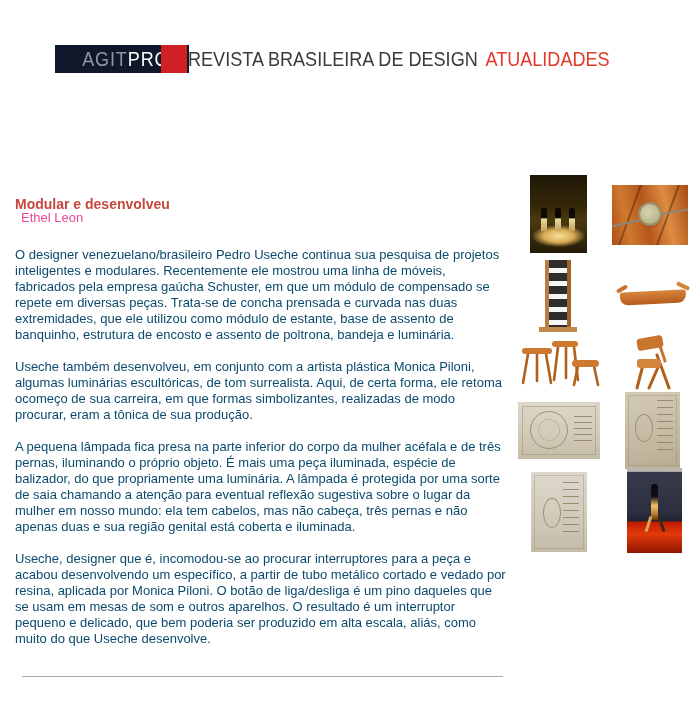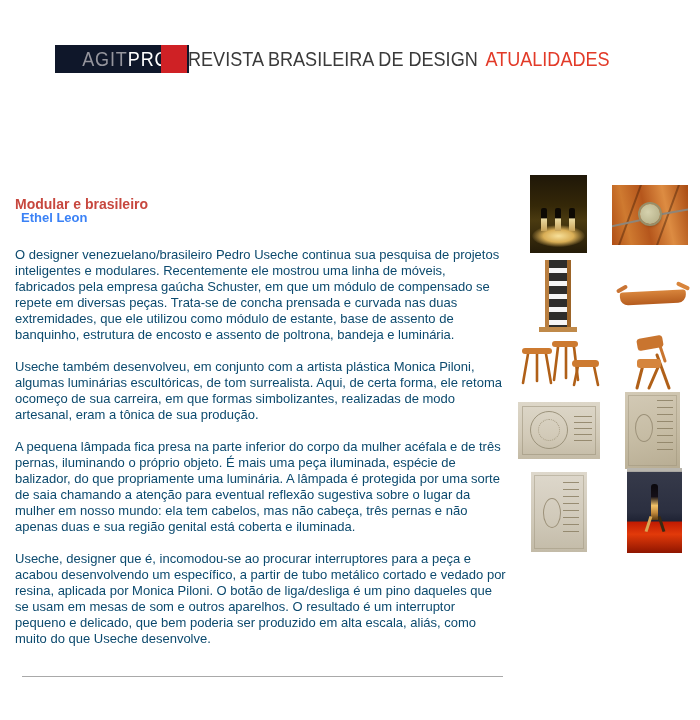--- a/index.html
+++ b/index.html
@@ -16,21 +16,21 @@
   .logo-red{position:absolute;left:161px;top:45px;width:26px;height:28px;background:#cf2125;}
   .masthead{position:absolute;left:188px;top:45px;height:28px;display:flex;align-items:center;}
   .mh-scale{display:flex;gap:9px;transform:scaleX(.86);transform-origin:left center;
             font-size:21px;white-space:nowrap;font-weight:400;}
   .mag-title{color:#3a3a3a;}
   .section-title{color:#e23a28;}
 
   
   .article{position:absolute;left:15px;top:197px;width:494px;}
   .article h1{font-size:14px;line-height:14px;margin:0;color:#c7473e;font-weight:bold;}
-  .author{font-size:13px;line-height:14px;margin:0 0 22px;color:#3b82f6;font-weight:bold;padding-left:6px;}
+  .author{font-size:13px;line-height:14px;margin:0 0 22px;color:#ec4899;font-weight:normal;padding-left:6px;}
   .article p{font-size:13px;line-height:16px;margin:0 0 16px;color:#0c4a6e;}
   .divider{position:absolute;left:22px;top:676px;width:481px;border:none;border-top:1px solid #a9a9a9;margin:0;}
 
   
   .thumb{position:absolute;overflow:hidden;cursor:pointer;}
   .thumb i{display:block;position:absolute;}
 
   
   .t1{left:530px;top:175px;width:57px;height:78px;
       background:linear-gradient(180deg,#1f1708 0%,#352808 40%,#4a3a10 58%,#241b08 100%);}
@@ -113,24 +113,24 @@
     <div class="logo-red"></div>
     <div class="masthead">
       <span class="mh-scale">
         <span class="mag-title">REVISTA BRASILEIRA DE DESIGN</span>
         <span class="section-title">ATUALIDADES</span>
       </span>
     </div>
   </div>
 
   <div class="article">
-    <h1>Modular e brasileiro</h1>
+    <h1>Modular e desenvolveu</h1>
     <div class="author">Ethel Leon</div>
     <p>O designer venezuelano/brasileiro Pedro Useche continua sua pesquisa de projetos inteligentes e modulares. Recentemente ele mostrou uma linha de móveis, fabricados pela empresa gaúcha Schuster, em que um módulo de compensado se repete em diversas peças. Trata-se de concha prensada e curvada nas duas extremidades, que ele utilizou como módulo de estante, base de assento de banquinho, estrutura de encosto e assento de poltrona, bandeja e luminária.</p>
-    <p>Useche também desenvolveu, em conjunto com a artista plástica Monica Piloni, algumas luminárias escultóricas, de tom surrealista. Aqui, de certa forma, ele retoma ocomeço de sua carreira, em que formas simbolizantes, realizadas de modo artesanal, eram a tônica de sua produção.</p>
+    <p>Useche também desenvolveu, em conjunto com a artista plástica Monica Piloni, algumas luminárias escultóricas, de tom surrealista. Aqui, de certa forma, ele retoma ocomeço de sua carreira, em que formas simbolizantes, realizadas de modo procurar, eram a tônica de sua produção.</p>
     <p>A pequena lâmpada fica presa na parte inferior do corpo da mulher acéfala e de três pernas, iluminando o próprio objeto. É mais uma peça iluminada, espécie de balizador, do que propriamente uma luminária. A lâmpada é protegida por uma sorte de saia chamando a atenção para eventual reflexão sugestiva sobre o lugar da mulher em nosso mundo: ela tem cabelos, mas não cabeça, três pernas e não apenas duas e sua região genital está coberta e iluminada.</p>
     <p>Useche, designer que é, incomodou-se ao procurar interruptores para a peça e acabou desenvolvendo um específico, a partir de tubo metálico cortado e vedado por resina, aplicada por Monica Piloni. O botão de liga/desliga é um pino daqueles que se usam em mesas de som e outros aparelhos. O resultado é um interruptor pequeno e delicado, que bem poderia ser produzido em alta escala, aliás, como muito do que Useche desenvolve.</p>
   </div>
   <hr class="divider">
 
   <div class="thumb t1" title="Três luminárias escultóricas em cena escura">
     <i class="glow"></i>
     <i class="fg f1"></i>
     <i class="fg f2"></i>
     <i class="fg f3"></i>

